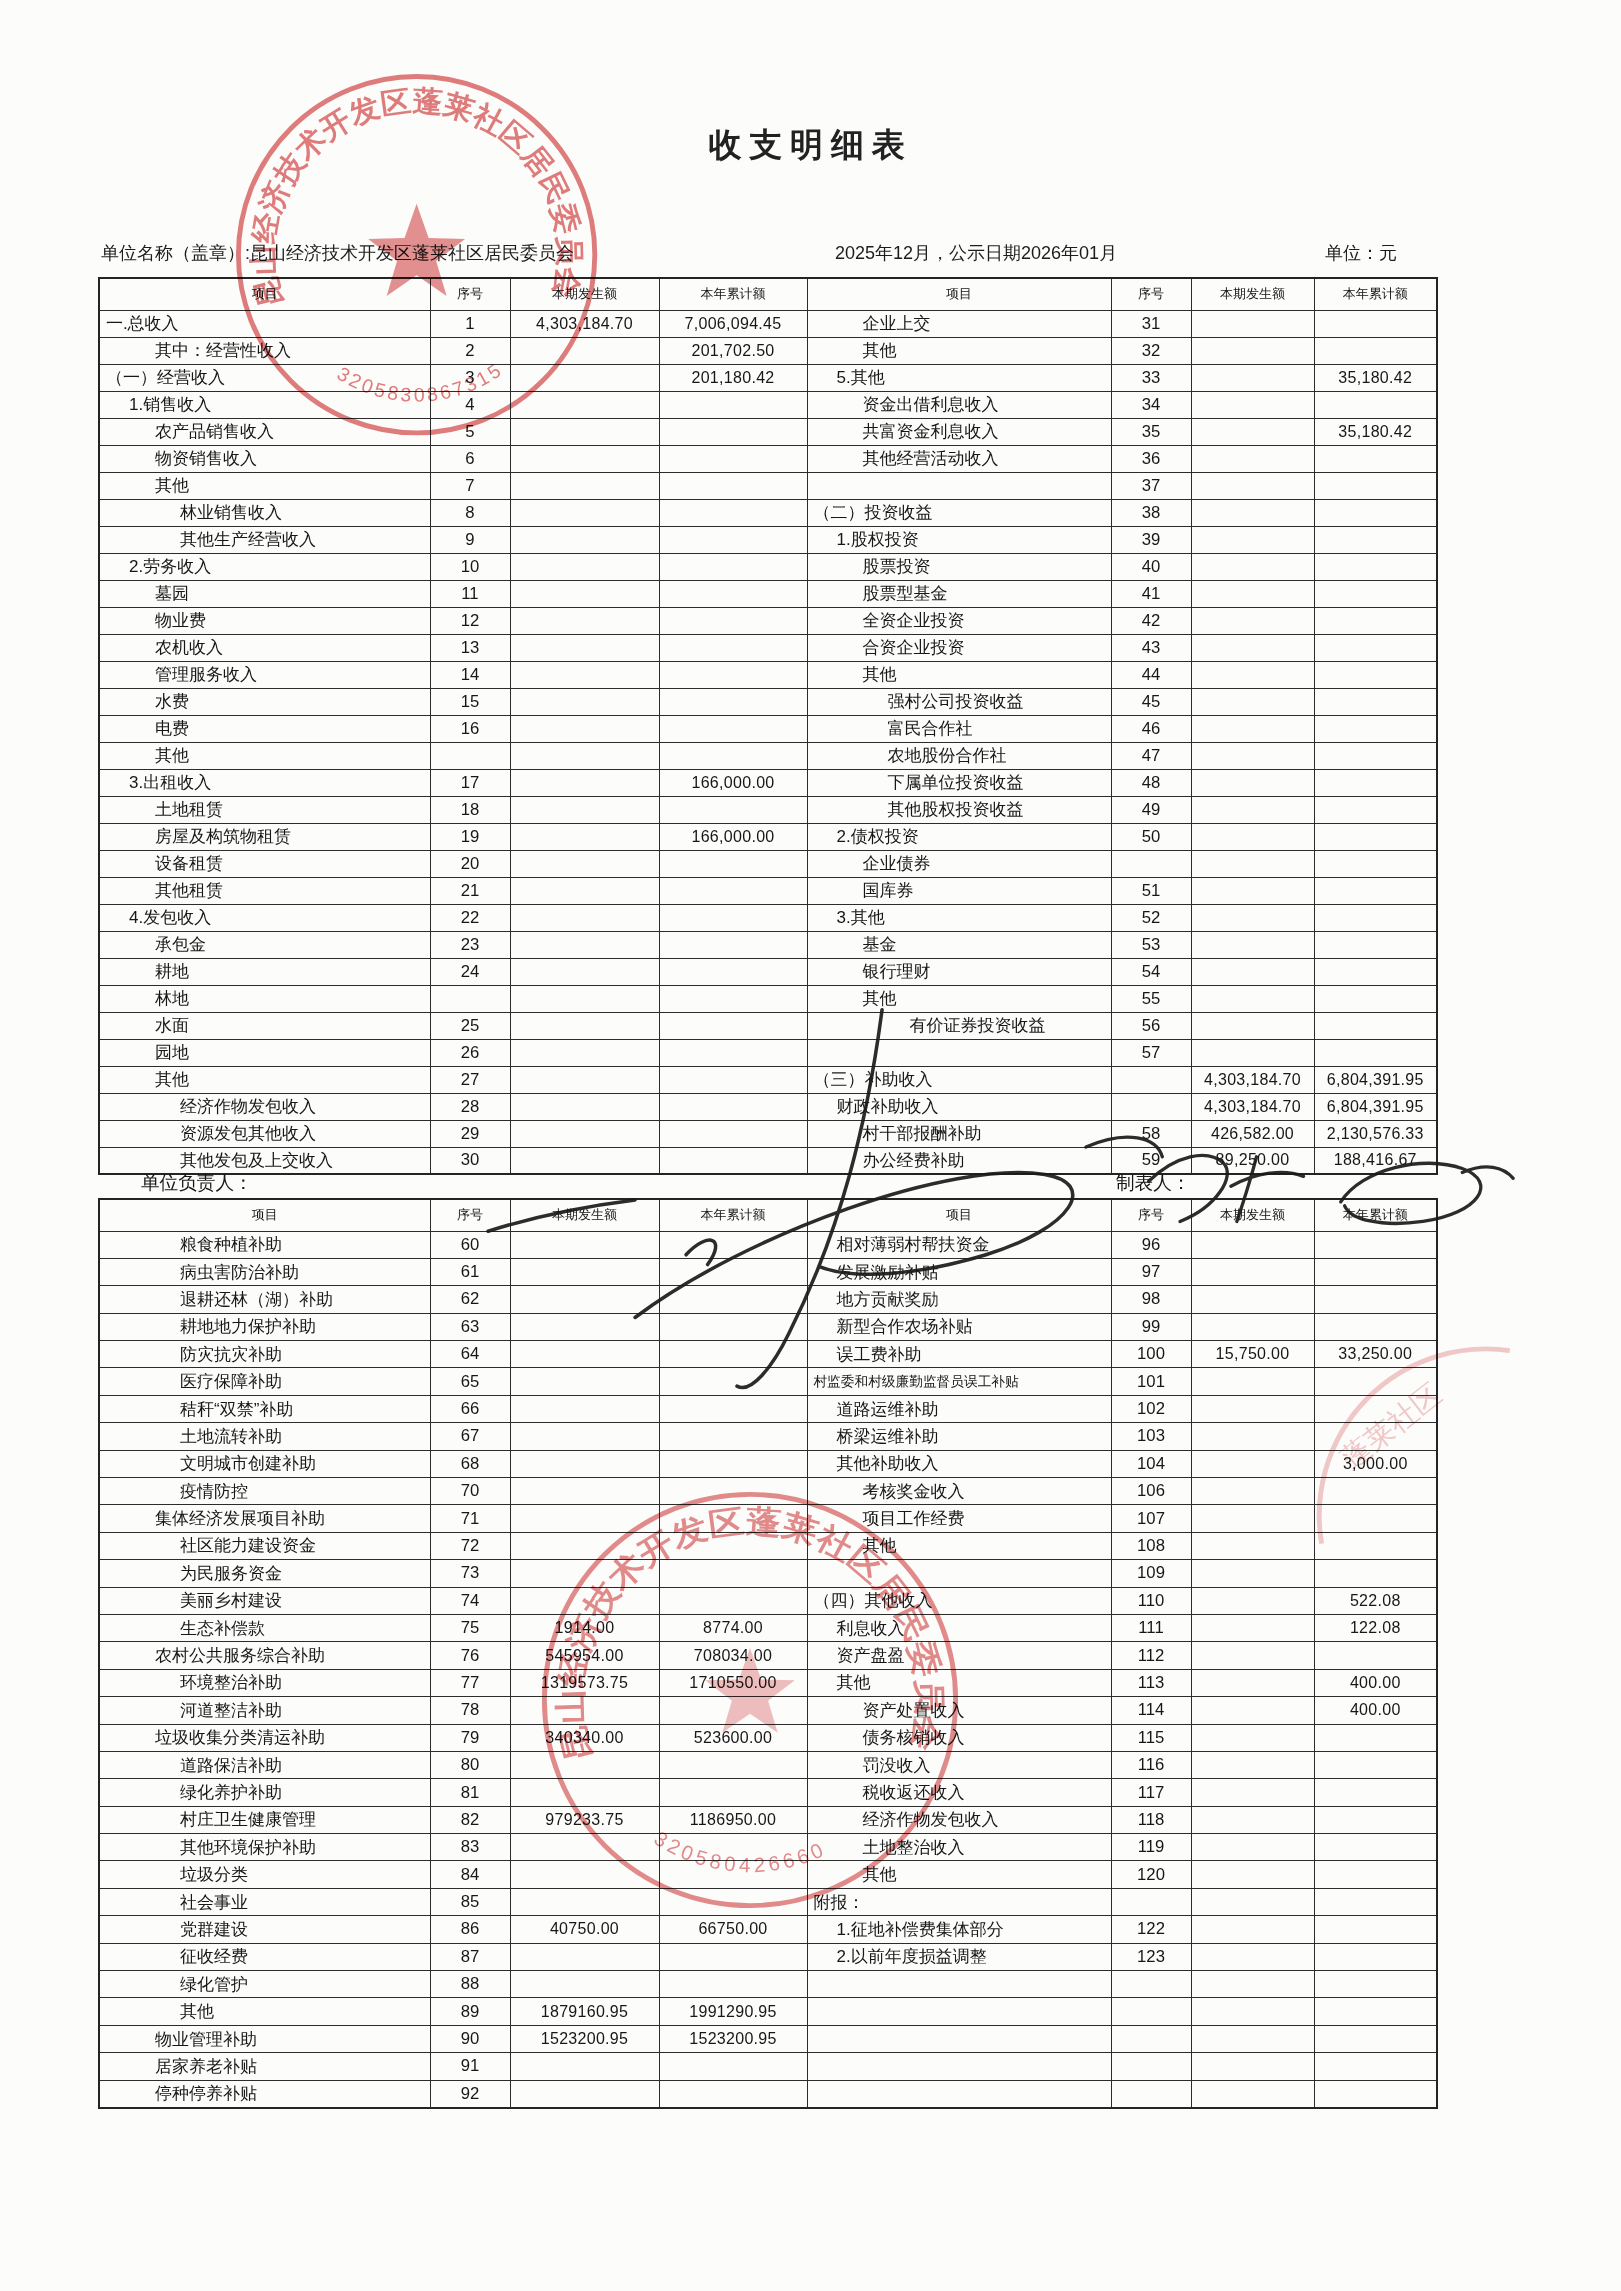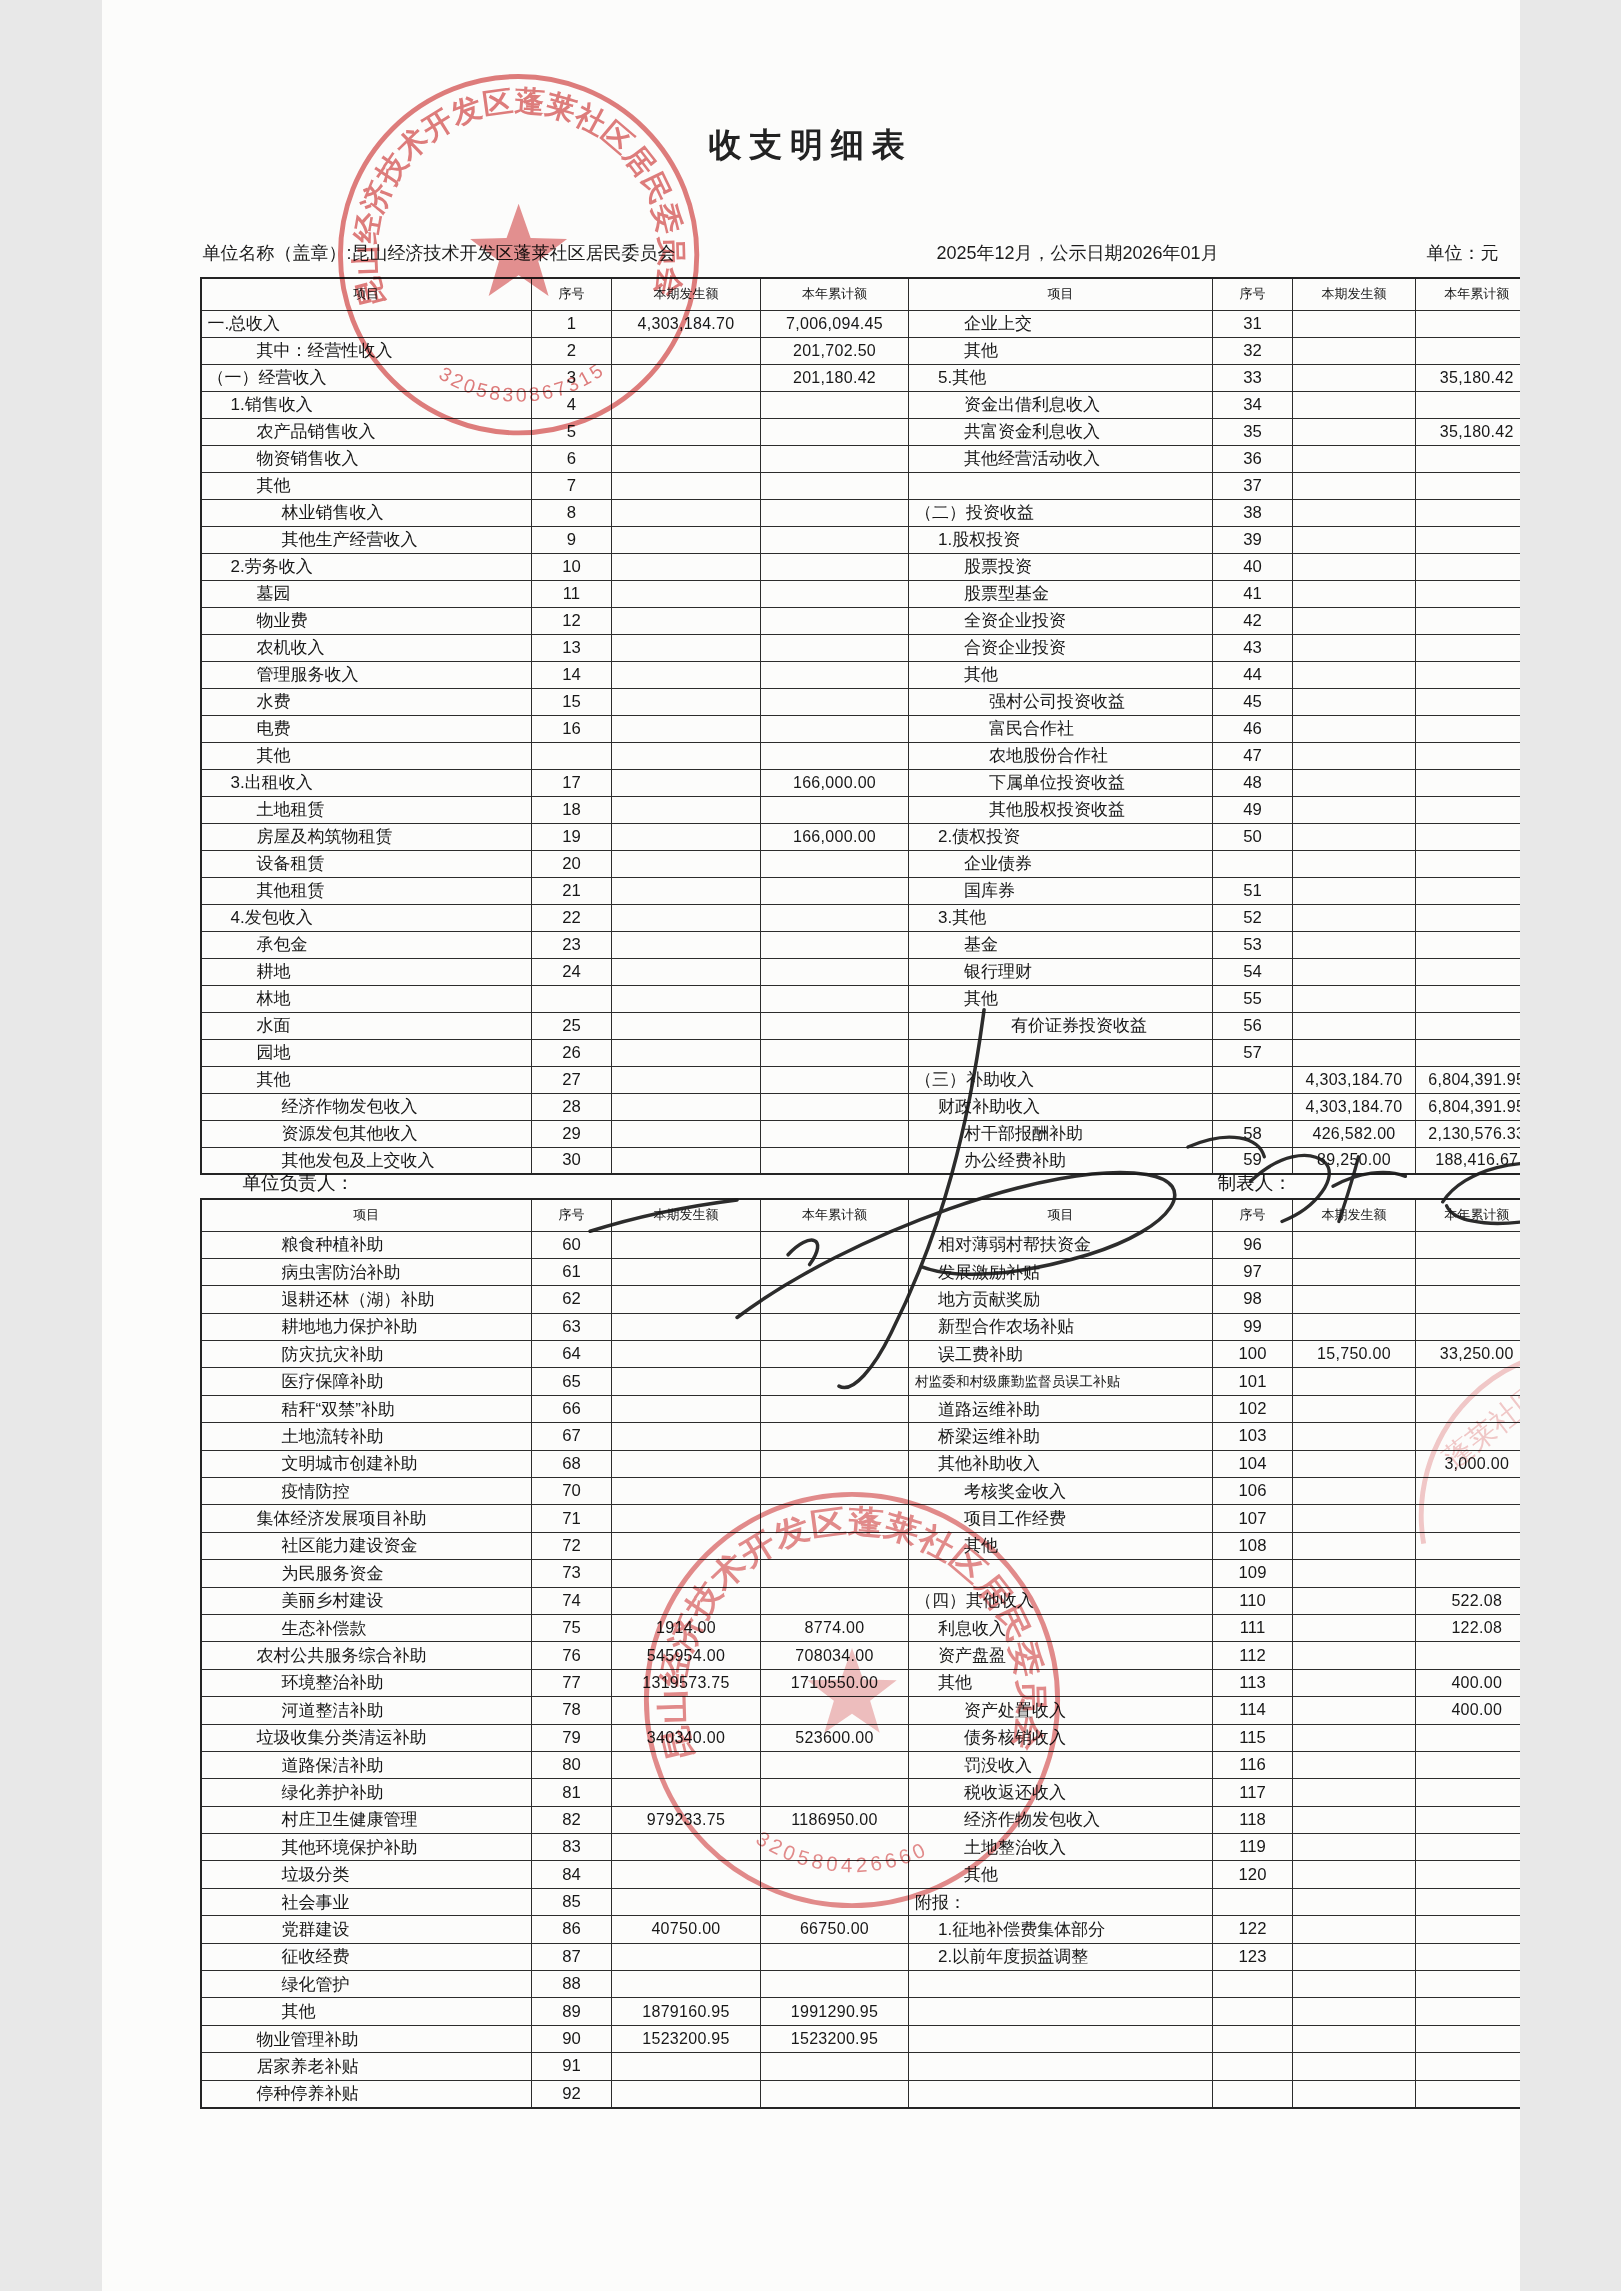--- a/index.html
+++ b/index.html
@@ -1,17 +1,17 @@
 <!DOCTYPE html>
 <html><head>
 <meta charset="utf-8">
 <style>
   html,body{margin:0;padding:0;background:#e8e8e8;}
   .page{
-    position:relative;width:1418px;height:2292px;margin:0 auto;
+    position:relative;width:1621px;height:2292px;margin:0 auto;
     background:#fcfcfb;overflow:hidden;
     font-family:"Liberation Sans","DejaVu Sans",sans-serif;color:#1d1d1d;
   }
   .doc-title{
     position:absolute;left:0;top:123px;width:100%;text-align:center;
     font-size:33px;font-weight:bold;letter-spacing:7.8px;color:#222;
   }
   .meta{position:absolute;top:241px;left:0;width:100%;font-size:18px;color:#1c1c1c;white-space:nowrap;}
   .meta .m-left{position:absolute;left:101px;top:0;}
   .meta .m-mid{position:absolute;left:835px;top:0;}

